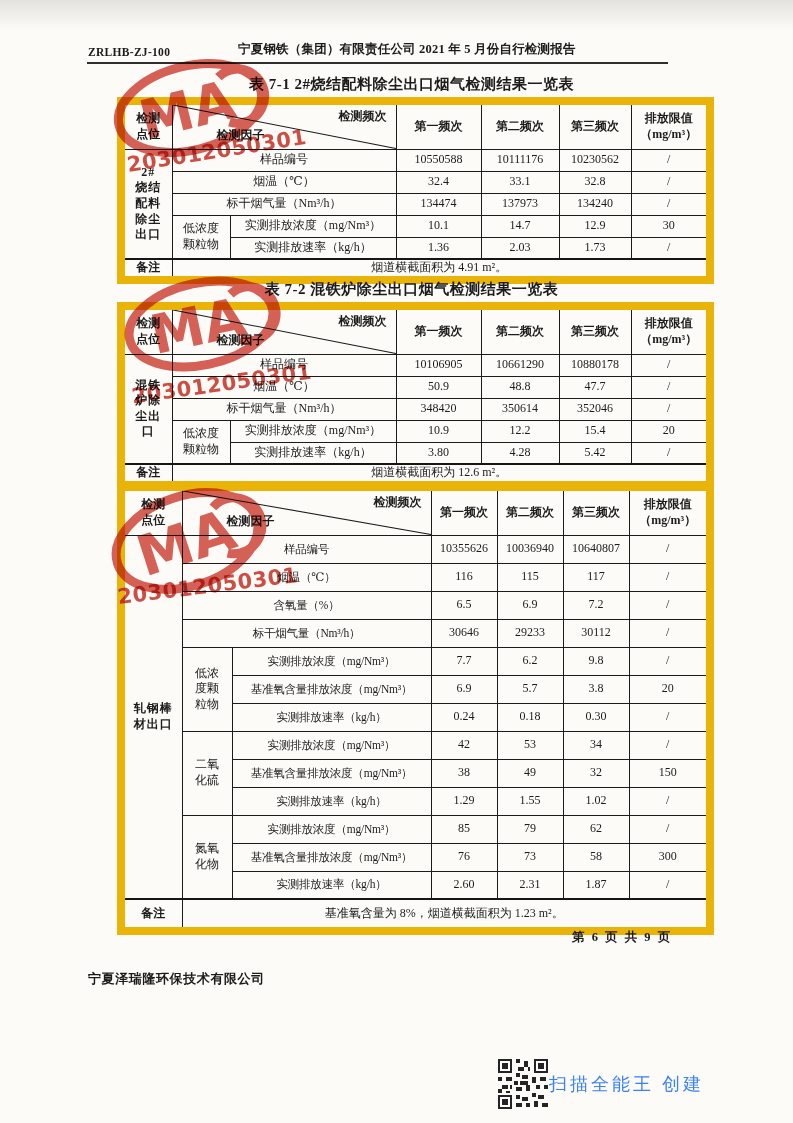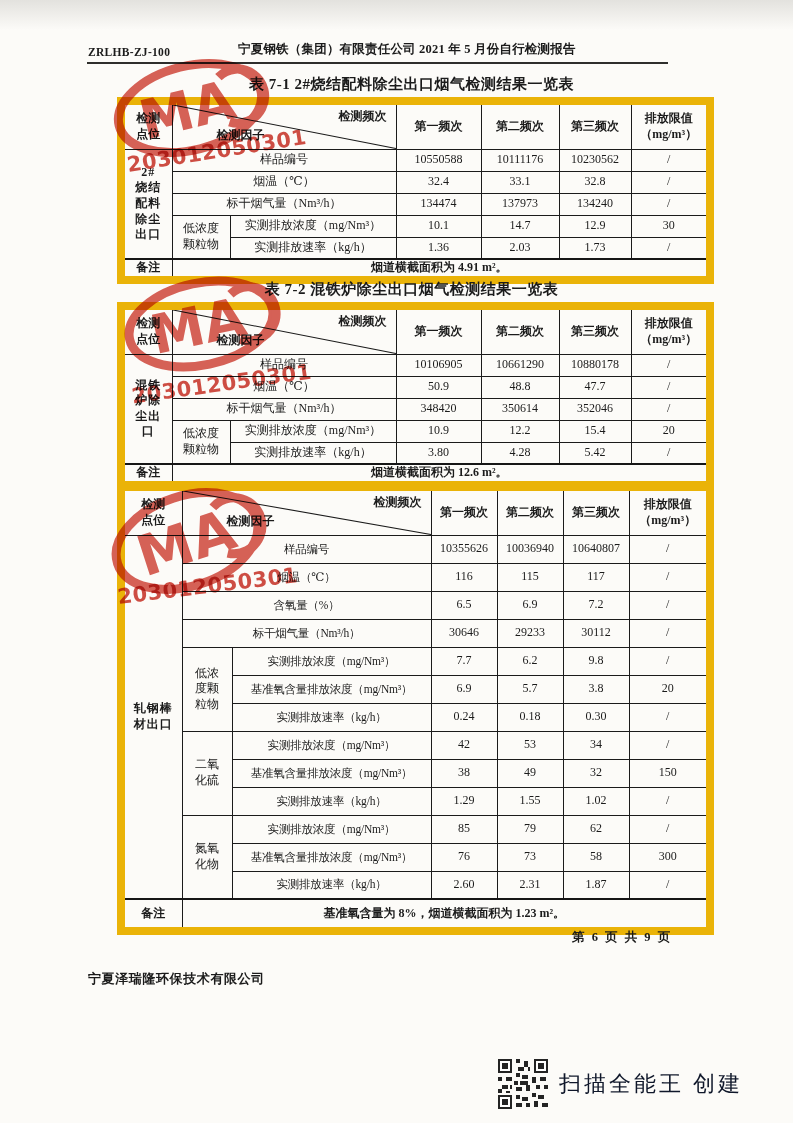--- a/index.html
+++ b/index.html
@@ -23,37 +23,37 @@
   .t12 tr.drow{height:22px;}
   .t12 tr.note-row{height:21px;}
   .t3 tr.drow{height:28px;}
   .t3 tr.note-row{height:32px;}
   tr.note-row td{border-top:2px solid #161616;}
   td.hd{font-weight:bold;}
   td.point{font-weight:bold;letter-spacing:1px;line-height:1.55;}
   td.grp{font-weight:normal;line-height:1.4;}
   td.lab{white-space:nowrap;}
   .t3 td.lab{font-size:11.5px;letter-spacing:-.2px;}
-  td.note-cell{text-align:center;font-weight:bold;}
+  td.note-cell{text-align:center;}
 
   
   td.diag-cell{position:relative;padding:0;margin-top:36px;}
   svg.diag{position:absolute;left:0;top:0;width:100%;height:100%;}
   svg.diag line{stroke:#1b1b1b;stroke-width:1.1;vector-effect:non-scaling-stroke;}
   .corner-freq{position:absolute;top:4px;right:9px;font-weight:bold;font-size:12px;}
   .corner-factor{position:absolute;bottom:5px;left:44px;font-weight:bold;font-size:12px;}
 
   
   .footer-company{position:absolute;left:88px;top:970px;font-size:13px;font-weight:bold;letter-spacing:.6px;}
   .footer-page{position:absolute;left:572px;top:929px;font-size:12.5px;font-weight:bold;letter-spacing:2px;}
 
   
   .scanner{position:absolute;left:497px;top:1059px;display:flex;align-items:center;}
   .qr{width:52px;height:50px;}
-  .scanner-text{margin-left:10px;font-size:22px;color:#0f172a;letter-spacing:3px;font-family:"Liberation Sans","DejaVu Sans",sans-serif;}
+  .scanner-text{font-size:18px;color:#3b82f6;letter-spacing:3px;font-family:"Liberation Sans","DejaVu Sans",sans-serif;}
 
   
   .stamp{position:absolute;pointer-events:none;mix-blend-mode:multiply;opacity:.78;z-index:6;}
   .stamp-number{position:absolute;pointer-events:none;z-index:6;font-family:"DejaVu Sans","Liberation Sans",sans-serif;font-weight:bold;font-size:21px;color:#c6271b;opacity:.82;letter-spacing:.5px;mix-blend-mode:multiply;}
 </style>
 </head>
 <body>
 
 <div class="page">
   <div class="scan-top"></div>

